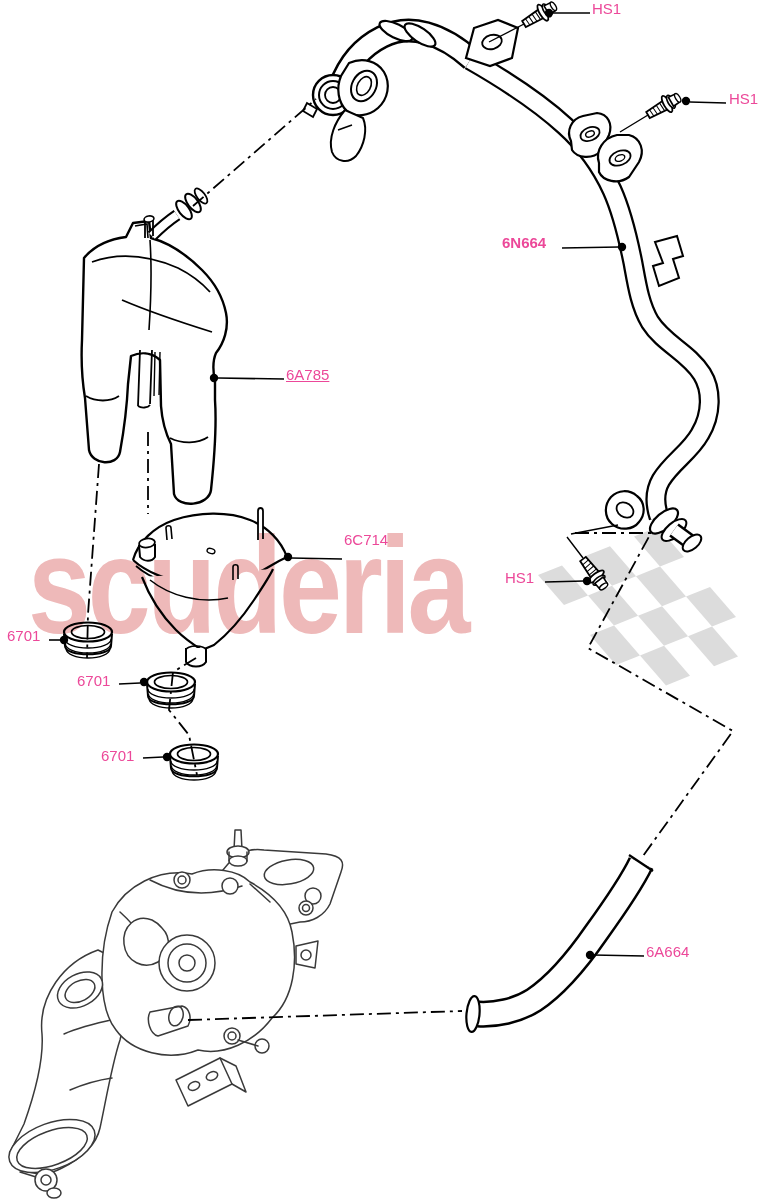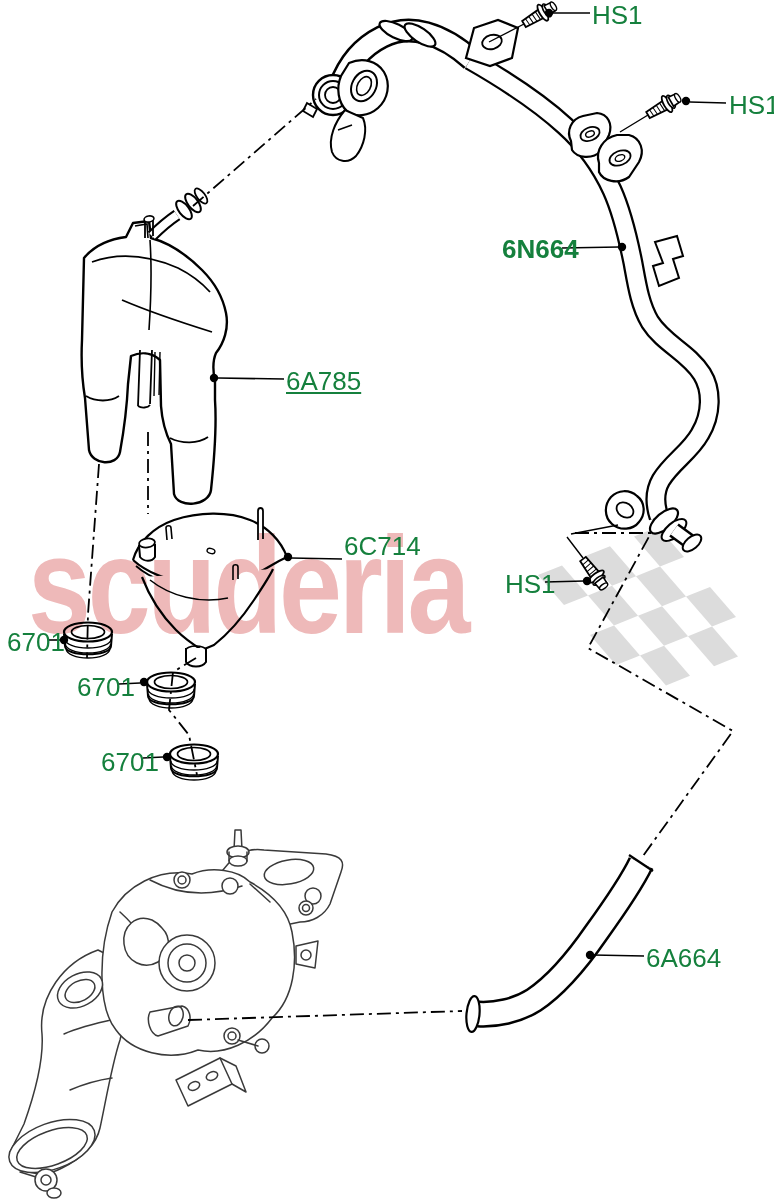--- a/index.html
+++ b/index.html
@@ -7,21 +7,21 @@
          font-family:"Liberation Sans", sans-serif;}
   .stage svg{position:absolute;left:0;top:0;}
   
   .watermark{position:absolute;left:0;top:0;width:774px;height:1200px;pointer-events:none;
              mix-blend-mode:multiply;}
   .wm-brand{position:absolute;left:28px;top:516px;font-size:138px;font-weight:bold;
             line-height:1;color:#eeb9b9;letter-spacing:-4px;transform:scaleX(0.82);
             transform-origin:left top;white-space:nowrap;}
   .wm-sub{position:absolute;left:38px;top:630px;font-size:42px;color:#d9d9d9;
           letter-spacing:36px;line-height:1;white-space:nowrap;}
-  .lbl{position:absolute;font-size:26px;color:#15803d;line-height:1.1;white-space:nowrap;
+  .lbl{position:absolute;font-size:15px;color:#ec4899;line-height:1.1;white-space:nowrap;
        cursor:pointer;}
 </style>
 </head>
 <body>
 
 <div class="stage">
 
 <svg width="774" height="1200" viewBox="0 0 774 1200">
   <defs>
     <g id="bolt">

